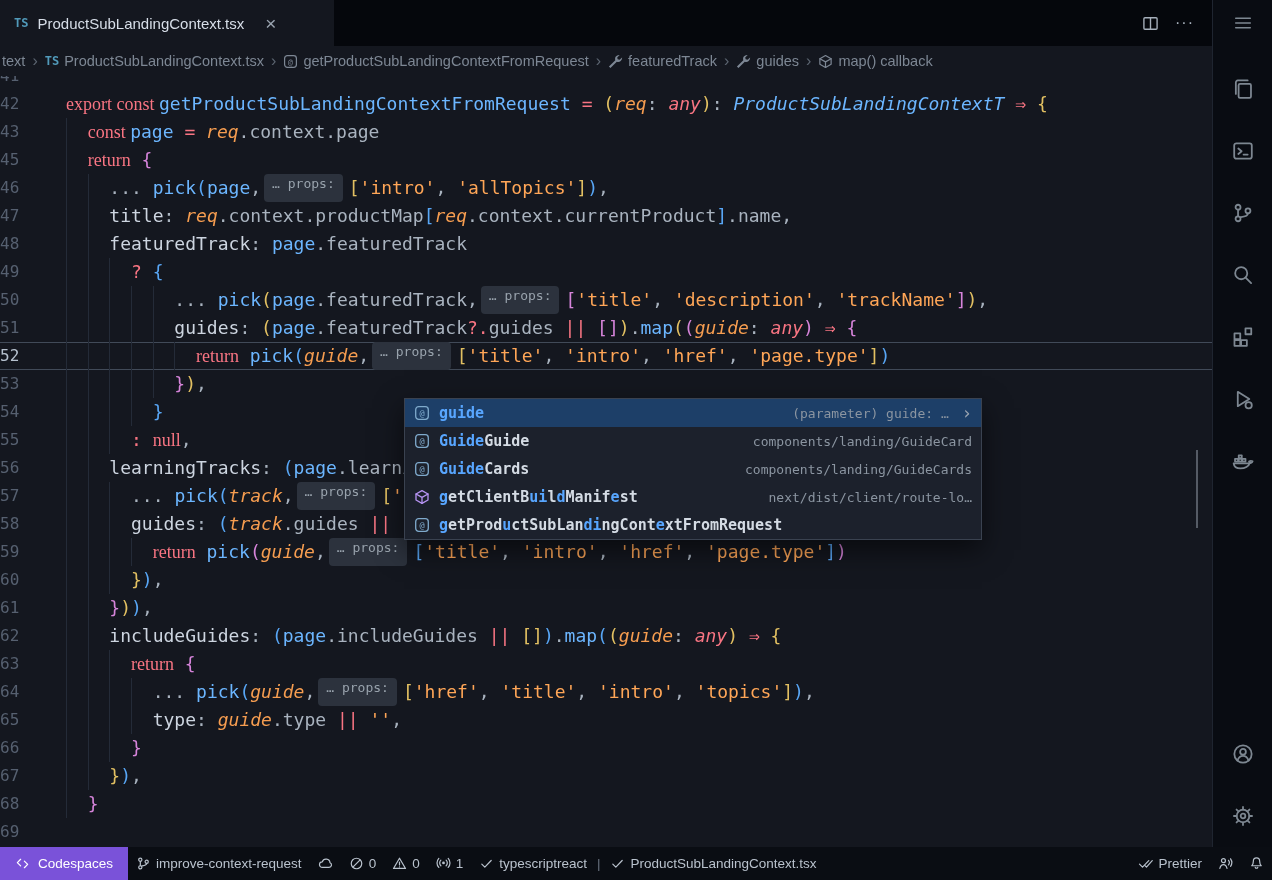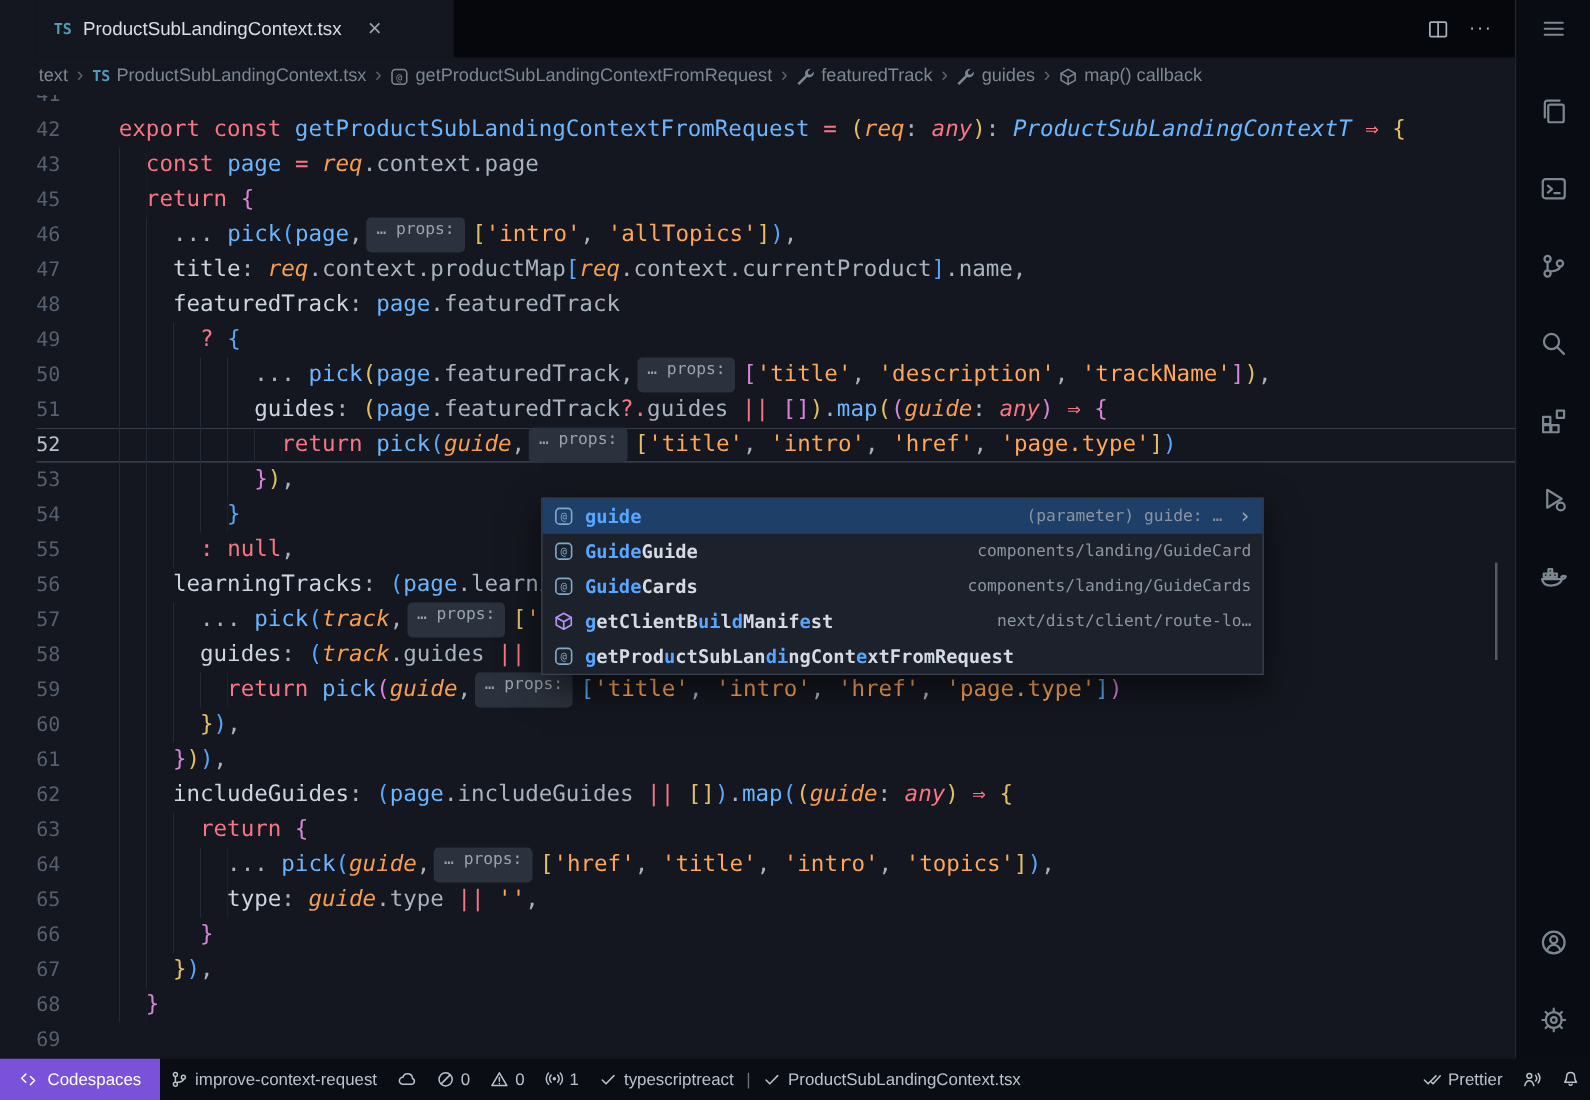--- a/index.html
+++ b/index.html
@@ -3,21 +3,21 @@
 <meta charset="utf-8">
 <style>
   * { box-sizing: border-box; }
   html,body { margin:0; padding:0; }
   body {
     width:1272px; height:880px; overflow:hidden; position:relative;
     background:#14171f; font-family:"Liberation Sans", sans-serif;
     -webkit-font-smoothing:antialiased;
   }
   .app { display:flex; width:1272px; height:847px; }
-  .main { width:1212px; display:flex; flex-direction:column; position:relative;margin-left:29px; }
+  .main { width:1212px; display:flex; flex-direction:column; position:relative; }
 
   
   .tab-bar { height:46px; flex:none; background:#05070c; display:flex; justify-content:space-between; align-items:stretch; }
   .tab { width:334px; background:#14171f; display:flex; align-items:center; padding:0 14px; gap:9px; color:#d7dee8; font-size:15px; }
   .ts-badge { font-family:"DejaVu Sans Mono", monospace; font-size:12px; font-weight:bold; color:#519aba; flex:none; }
   .tab-title { white-space:nowrap; }
   .tab-close { margin-left:12px; color:#9aa4b0; font-size:19px; line-height:1; }
   .tab-actions { display:flex; align-items:center; gap:16px; padding-right:18px; color:#a6afbb; }
   .tab-actions .icon { width:17px; height:17px; }
   .more { font-size:16px; letter-spacing:1px; }
@@ -32,21 +32,21 @@
   .editor { position:relative; flex:1; overflow:hidden; background:#14171f; }
   .lines { position:absolute; top:-14px; left:0; right:0; }
   .line { display:flex; height:28px; line-height:28px; white-space:pre;
           font-family:"DejaVu Sans Mono", monospace; font-size:18px; color:#a9b3bf; }
   .line.active { box-shadow: inset 0 1px 0 #414a58, inset 0 -1px 0 #414a58; }
   .gutter { flex:none; width:66px; padding-right:28px; color:#566070; font-size:16px; }
   .line.active .gutter { color:#b6c1ce; }
   .indent { display:inline-block; height:28px; flex:none;
             background-image:repeating-linear-gradient(90deg, #242b38 0, #242b38 1px, transparent 1px, transparent 2ch); }
 
-  .tk-kw  { color:#f97583; }
+  .tk-kw  { color:#f97583;font-family:Liberation Serif, serif; }
   .tk-op  { color:#f97583; }
   .tk-kwi { color:#f97583; font-style:italic; }
   .tk-fn  { color:#6cb6ff; }
   .tk-bl  { color:#6cb6ff; }
   .tk-ky  { color:#cdd5e0; }
   .tk-pl  { color:#a9b3bf; }
   .tk-st  { color:#ffa657; }
   .tk-pm  { color:#f69d50; font-style:italic; }
   .tk-ty  { color:#6cb6ff; font-style:italic; }
   .tk-b1  { color:#e2c062; }

